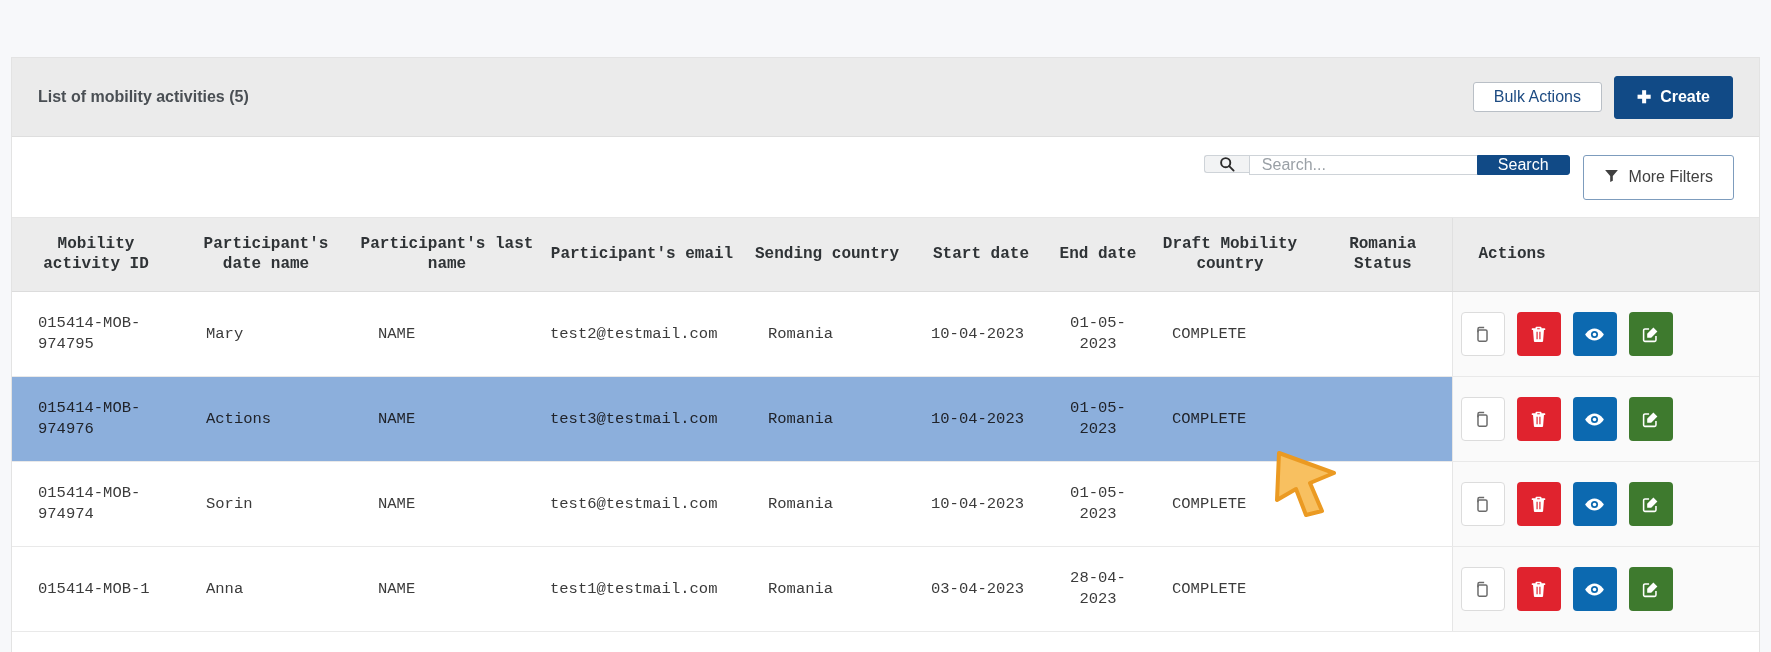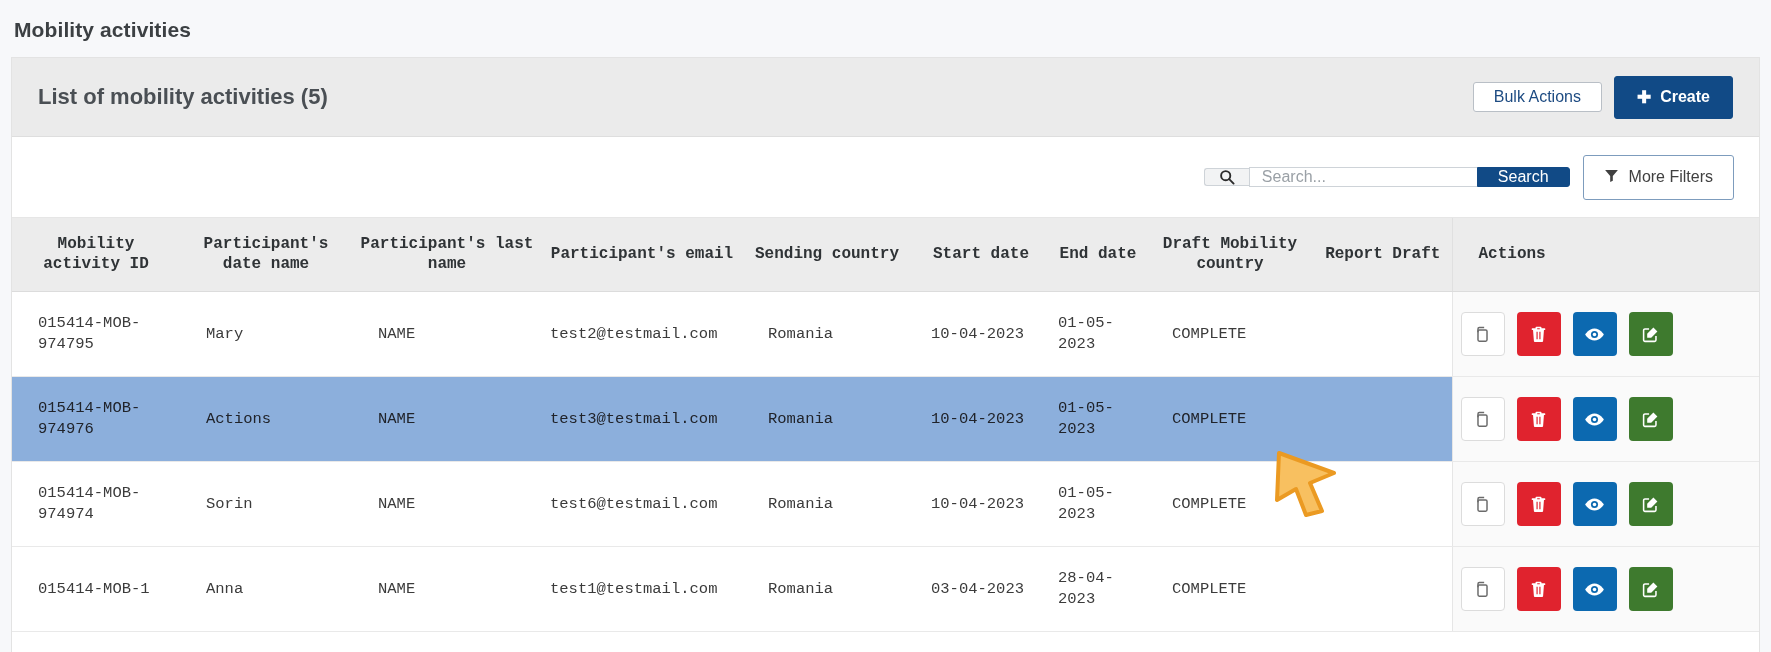--- a/index.html
+++ b/index.html
@@ -40,21 +40,21 @@
   .card-header {
     background: #ebebeb;
     border-bottom: 1px solid #dedede;
     height: 79px;
     display: flex;
     align-items: center;
     justify-content: space-between;
     padding: 0 26px 0 26px;
   }
   .card-header-title {
-    font-size: 22px;
+    font-size: 16px;
     font-weight: bold;
     color: #4a4f54;
   }
   .card-header-actions { display: flex; align-items: center; gap: 12px; }
 
   .btn {
     font-family: "Liberation Sans", sans-serif;
     font-size: 16px;
     border-radius: 3px;
     cursor: pointer;
@@ -85,21 +85,21 @@
   .search-row {
     height: 81px;
     background: #ffffff;
     display: flex;
     align-items: center;
     justify-content: flex-end;
     padding: 0 25px 0 0;
     border-bottom: 1px solid #e6e6e6;
     gap: 13px;
   }
-  .search-group { display: flex; align-items: center; height: 45px; }
+  .search-group { display: flex; align-items: flex-start; height: 45px; }
   .search-icon-box {
     width: 45px;
     background: #f2f3f4;
     border: 1px solid #ced3d8;
     border-right: none;
     border-radius: 3px 0 0 3px;
     display: flex; align-items: center; justify-content: center;
     color: #2b2b2b;
   }
   .search-input {
@@ -171,21 +171,21 @@
 
   td.cell-actions {
     background: #fafafa !important;
     border-left: 1px solid #e6e6e6;
     padding-left: 26px;
     padding-right: 8px;
   }
 
   
   .al-left { text-align: left; padding-left: 26px !important; }
-  .al-center { text-align: left; }
+  .al-center { text-align: center; }
   .al-right { text-align: right; padding-right: 26px !important; }
 
   
   col.c-id { width: 168px; }
   col.c-first { width: 172px; }
   col.c-last { width: 190px; }
   col.c-email { width: 200px; }
   col.c-country { width: 170px; }
   col.c-start { width: 138px; }
   col.c-end { width: 96px; }
@@ -218,21 +218,20 @@
     height: 76px;
     pointer-events: none;
     z-index: 40;
   }
 </style>
 </head>
 <body>
 
 <div class="page">
 
-  <div class="page-title">Mobility activities</div>
 
   <div class="card">
 
     <div class="card-header">
       <div class="card-header-title">List of mobility activities (5)</div>
       <div class="card-header-actions">
         <button class="btn btn-outline-bulk">Bulk Actions</button>
         <button class="btn btn-primary-create">
           <span class="plus-glyph">✚</span>
           <span>Create</span>
@@ -277,21 +276,21 @@
       <thead>
         <tr>
           <th>Mobility activity ID</th>
           <th>Participant's date name</th>
           <th>Participant's last name</th>
           <th>Participant's email</th>
           <th>Sending country</th>
           <th>Start date</th>
           <th>End date</th>
           <th>Draft Mobility country</th>
-          <th>Report Draft</th>
+          <th>Romania Status</th>
           <th class="col-actions">Actions</th>
         </tr>
       </thead>
       <tbody id="table-body">
           <tr>
             <td class="al-left">015414-MOB-974795</td>
             <td class="al-left">Mary</td>
             <td class="al-left">NAME</td>
             <td class="al-right">test2@testmail.com</td>
             <td class="al-left">Romania</td>

